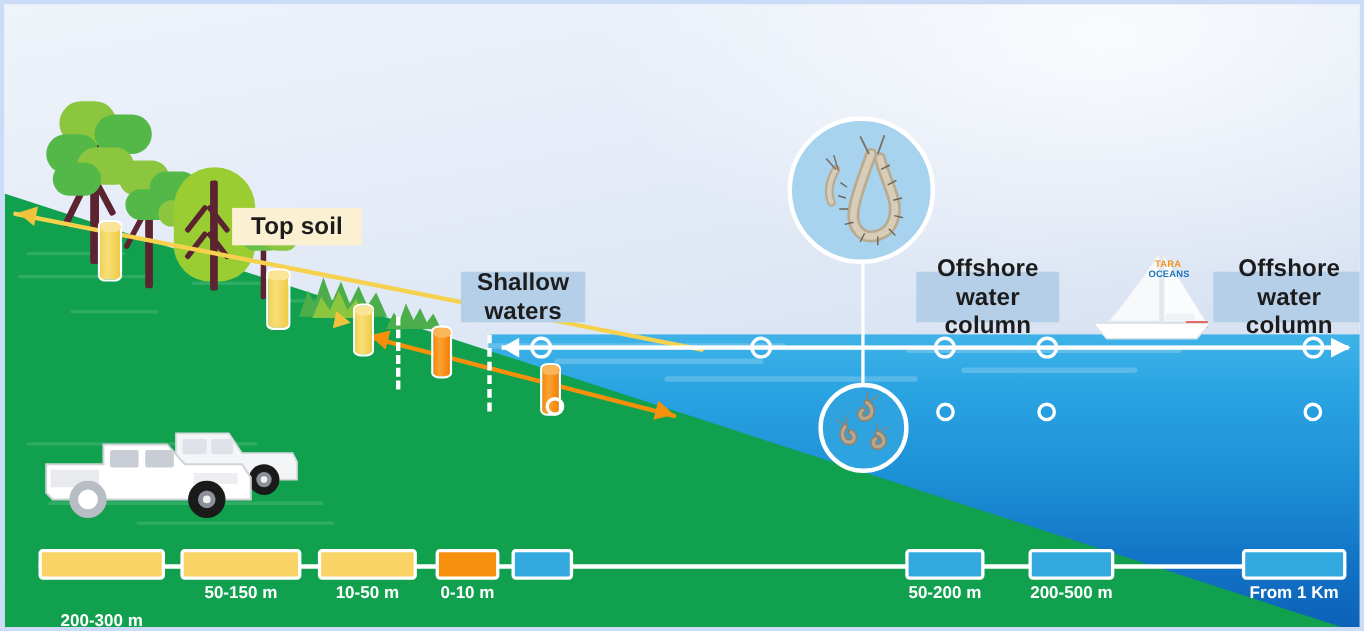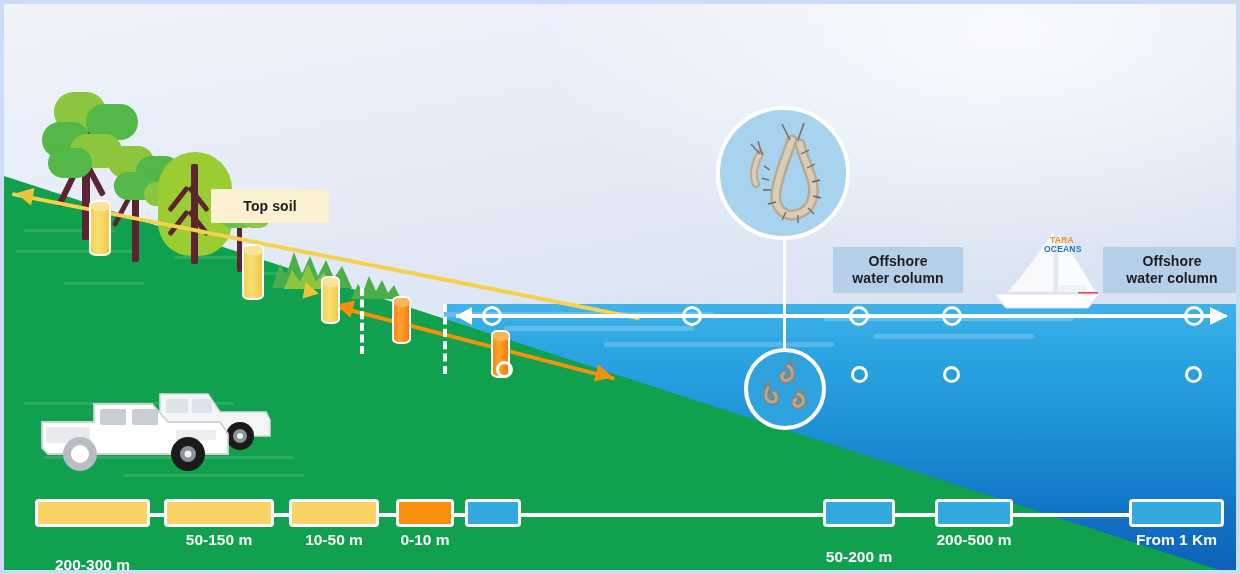--- a/index.html
+++ b/index.html
@@ -135,21 +135,21 @@
   .bubble{
     position:absolute;border-radius:50%;border:4px solid #ffffff;box-sizing:border-box;
     overflow:hidden;
   }
   .bubble.top{background:#a7d3ef;}
   .bubble.bottom{background:#2ea3e0;}
 
   
   .label{
     position:absolute;display:flex;align-items:center;justify-content:center;
-    text-align:right;color:#1c1c1c;font-size:14px;font-weight:700;
+    text-align:center;color:#1c1c1c;font-size:22px;font-weight:700;
     line-height:1.18;letter-spacing:.1px;box-sizing:border-box;padding:4px 10px;
   }
 
   
   .boat{position:absolute;}
   .tara-logo{
     position:absolute;font-size:8.5px;font-weight:800;line-height:1.0;
     letter-spacing:.2px;text-align:center;
   }
   .tara-logo .t1{color:#f6921e;display:block;}
@@ -376,20 +376,24 @@
         <line x1="49" y1="40" x2="49" y2="33" stroke-width="1.2"></line>
       </g>
     </svg>
   </div>
 
   <div class="label" style="left:207px;top:185px;width:118px;height:34px;background:#fbf0d2;">
     <span>Top soil</span>
   </div>
 
 
+  <div class="label" style="left:415px;top:243px;width:113px;height:46px;background:#b6cfe8;flex-direction:column;">
+    <span>Shallow</span>
+    <span>waters</span>
+  </div>
 
   <div class="label" style="left:829px;top:243px;width:130px;height:46px;background:#b6cfe8;flex-direction:column;">
     <span>Offshore</span>
     <span>water column</span>
   </div>
 
   <div class="label" style="left:1099px;top:243px;width:138px;height:46px;background:#b6cfe8;flex-direction:column;">
     <span>Offshore</span>
     <span>water column</span>
   </div>
@@ -400,20 +404,20 @@
       <div class="seg" style="left: 31px; width: 115px; background: rgb(249, 211, 101);"></div>
       <div class="seg-label" style="left: 8.5px; width: 160px; margin-top: 25px;">200-300 m</div>
       <div class="seg" style="left: 160px; width: 110px; background: rgb(249, 211, 101);"></div>
       <div class="seg-label" style="left: 135px; width: 160px;">50-150 m</div>
       <div class="seg" style="left: 285px; width: 90px; background: rgb(249, 211, 101);"></div>
       <div class="seg-label" style="left: 250px; width: 160px;">10-50 m</div>
       <div class="seg" style="left: 392px; width: 58px; background: rgb(247, 144, 12);"></div>
       <div class="seg-label" style="left: 341px; width: 160px;">0-10 m</div>
       <div class="seg" style="left: 461px; width: 56px; background: rgb(52, 169, 224);"></div>
       <div class="seg" style="left: 819px; width: 72px; background: rgb(52, 169, 224);"></div>
-      <div class="seg-label" style="left: 775px; width: 160px; margin-top: 17px;">50-200 m</div>
+      <div class="seg-label" style="left: 775px; width: 160px;">50-200 m</div>
       <div class="seg" style="left: 931px; width: 78px; background: rgb(52, 169, 224);"></div>
       <div class="seg-label" style="left: 890px; width: 160px;">200-500 m</div>
       <div class="seg" style="left: 1125px; width: 95px; background: rgb(52, 169, 224);"></div>
       <div class="seg-label" style="left: 1092.5px; width: 160px;">From 1 Km</div>
     </div>
 
 </div>
 
 </body></html>

